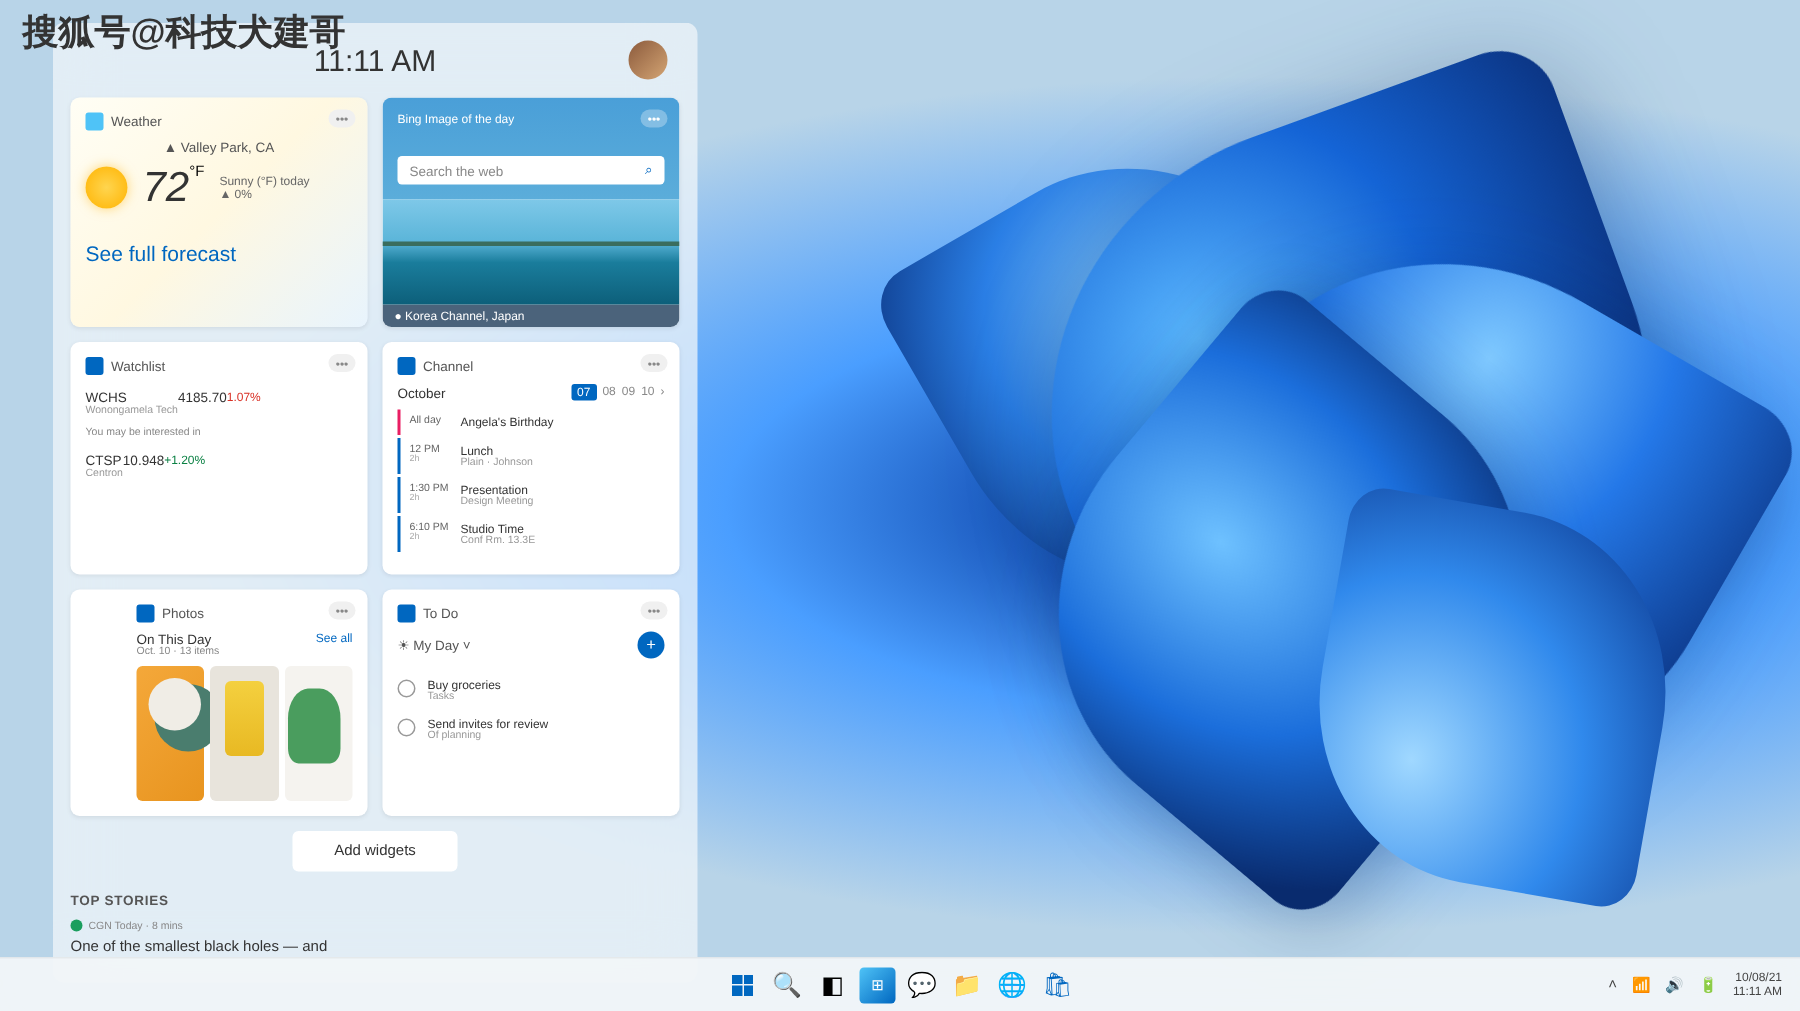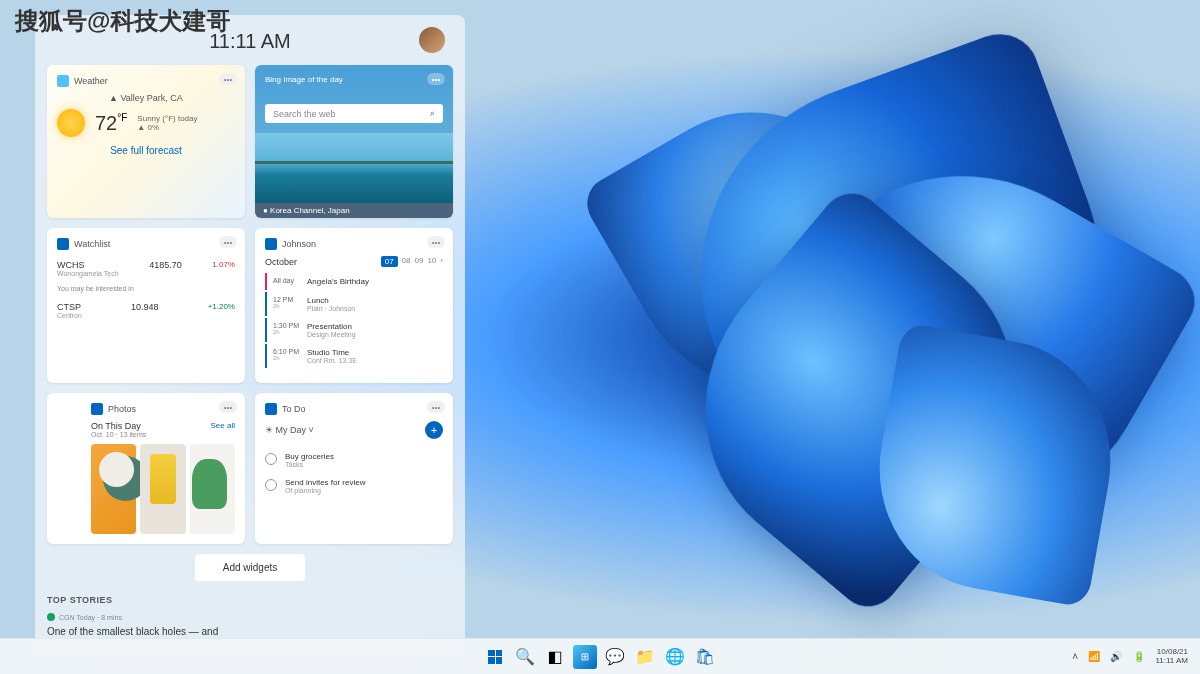--- a/index.html
+++ b/index.html
@@ -24,34 +24,34 @@
 .widget { background: #fff; border-radius: 6px; padding: 10px; box-shadow: 0 1px 3px rgba(0,0,0,0.08); position: relative; font-size: 10px; }
 .widget-header { display: flex; align-items: center; gap: 5px; margin-bottom: 6px; }
 .widget-icon { width: 12px; height: 12px; border-radius: 2px; }
 .widget-title { font-size: 9px; color: #555; font-weight: 500; }
 .widget-menu { position: absolute; right: 8px; top: 8px; width: 18px; height: 12px; background: #f0f0f0; border-radius: 6px; display: flex; align-items: center; justify-content: center; font-size: 8px; color: #888; cursor: pointer; }
 
 .weather-widget { background: linear-gradient(135deg, #fffef5 0%, #fff8e1 50%, #e8f4fd 100%); }
 .weather-loc { font-size: 9px; color: #555; text-align: center; margin-bottom: 6px; }
 .weather-main { display: flex; align-items: center; gap: 10px; }
 .sun { width: 28px; height: 28px; border-radius: 50%; background: radial-gradient(circle, #ffd54f, #ffb300); box-shadow: 0 0 8px rgba(255,180,0,0.5); }
-.temp { font-size: 20px; font-weight: 300; color: #333; }
+.temp { font-size: 28px; font-weight: 300; color: #333; font-style: italic; }
 .temp-unit { font-size: 10px; vertical-align: top; }
 .weather-detail { font-size: 8px; color: #666; }
-.weather-link { font-size: 10px; color: #0067c0; text-align: center; margin-top: 8px; cursor: pointer; }
+.weather-link { font-size: 14px; color: #0067c0; text-align: left; margin-top: 20px; cursor: pointer; }
 
 .bing-widget { padding: 0; overflow: hidden; }
 .bing-top { background: linear-gradient(#4a9fd8, #5badda); padding: 10px; position: relative; }
 .bing-title { font-size: 8px; color: #fff; margin-bottom: 20px; }
 .bing-search { background: #fff; border-radius: 3px; padding: 4px 8px; font-size: 9px; color: #888; display: flex; justify-content: space-between; align-items: center; }
 .bing-image { height: 70px; background: linear-gradient(to bottom, #7ec8e8 0%, #5bb5d9 40%, #1a7d9c 60%, #0d5f7a 100%); position: relative; }
 .bing-bridge { position: absolute; top: 28px; left: 0; right: 0; height: 3px; background: #3a6d5e; }
 .bing-caption { background: rgba(30,60,90,0.8); color: #fff; font-size: 8px; padding: 3px 8px; }
 
-.stocks-widget .stock-row { display: flex; justify-content: space-between; font-size: 9px; padding: 4px 0; }
+.stocks-widget .stock-row { display: flex; justify-content: flex-start; font-size: 9px; padding: 4px 0; }
 .stock-name { color: #333; font-weight: 500; }
 .stock-sub { color: #999; font-size: 7px; }
 .stock-val { color: #333; }
 .stock-up { color: #0a8043; font-size: 8px; }
 .stock-down { color: #d93025; font-size: 8px; }
 .stock-note { font-size: 7px; color: #888; margin: 4px 0 6px; }
 
 .calendar-widget { min-height: 155px; }
 .cal-nav { display: flex; justify-content: space-between; align-items: center; font-size: 9px; margin-bottom: 6px; }
 .cal-month { color: #333; }
@@ -186,21 +186,21 @@
             <div class="stock-sub">Centron</div>
           </div>
         <div class="stock-val">10.948</div>
         <div class="stock-up">+1.20%</div>
       </div>
     </div>
 
     <div class="widget calendar-widget">
       <div class="widget-header">
         <div class="widget-icon" style="background:#0067c0"></div>
-        <div class="widget-title">Johnson</div>
+        <div class="widget-title">Channel</div>
       </div>
       <div class="widget-menu">•••</div>
       <div class="cal-nav">
         <span class="cal-month">October</span>
         <div class="cal-days">
           <span class="cal-day-sel">07</span>
           <span>08</span>
           <span>09</span>
           <span>10</span>
           <span>›</span>

